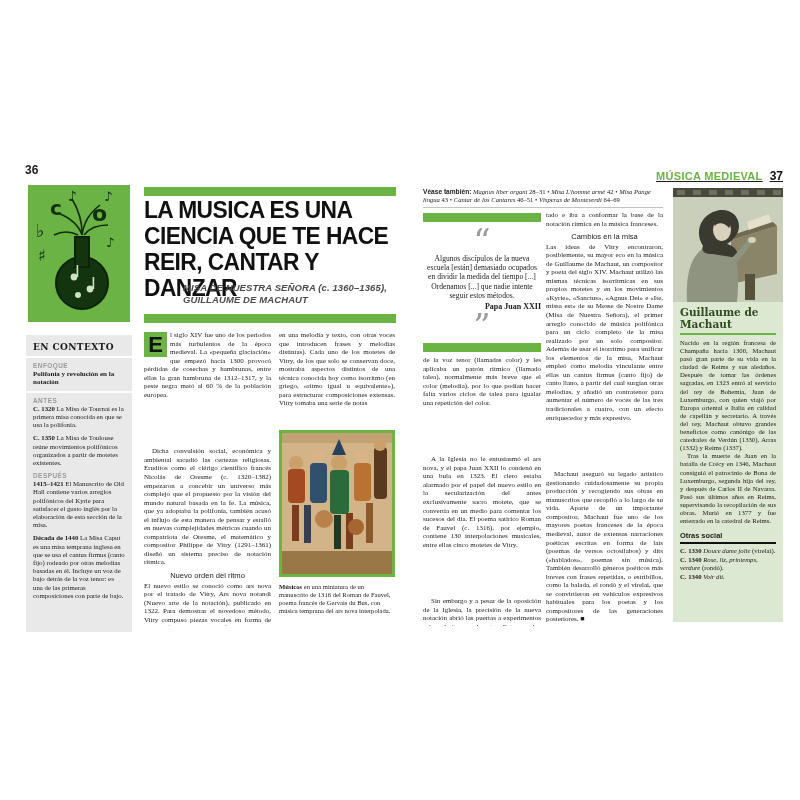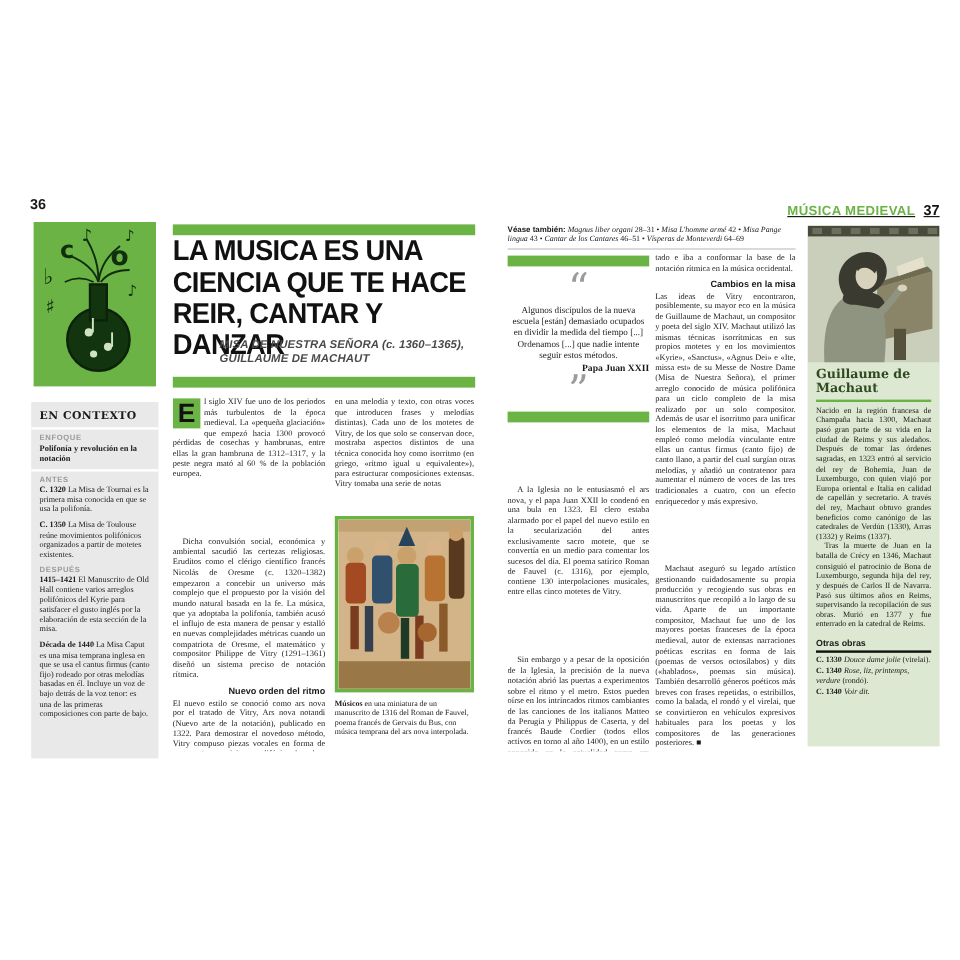--- a/index.html
+++ b/index.html
@@ -27,22 +27,22 @@
   .ctx-rule{border:0;border-top:2px solid #fff;margin:4px -7px 4px -7px;}
   .ctx-label{font-family:"Liberation Sans",sans-serif;font-weight:bold;font-size:6.4px;
              color:#9a9a9a;letter-spacing:0.5px;margin:3px 0 1px 0;}
   .ctx-bold{font-size:7px;font-weight:bold;line-height:8.4px;margin:0;}
   .ctx-entry{font-size:6.8px;line-height:8.2px;margin:0 0 5px 0;text-align:left;}
   .ctx-entry b{font-size:6.8px;}
   
   .bodycol{font-size:7px;line-height:8.55px;text-align:justify;overflow:hidden;}
   .bodycol p{margin:0;}
   .bodycol p.ind{text-indent:8px;margin-top:48px;}
-  .bodyhead{font-family:"Liberation Sans",sans-serif;font-weight:bold;font-size:7.6px;
-            margin:5px 0 1px 0 !important;text-align:right;}
+  .bodyhead{font-family:"Liberation Sans",sans-serif;font-weight:normal;font-size:7.6px;
+            margin:5px 0 1px 0 !important;text-align:center;}
   .col1{left:144px;top:331px;width:127px;height:295px;}
   .col2{left:279px;top:331px;width:116px;height:95px;}
   .col3{left:423px;top:356px;width:118px;height:270px;}
   .col4{left:546px;top:211px;width:117px;height:435px;}
   .dropcap{float:left;width:23px;height:25px;background:#6ab344;margin:1px 3px 0 0;
            font-family:"Liberation Sans",sans-serif;font-weight:bold;font-size:22px;
            line-height:25px;text-align:center;color:#111;}
   
   .fauvel{left:279px;top:430px;width:110px;height:141px;border:3px solid #6ab344;}
   .caption{left:279px;top:583px;width:116px;font-size:6.6px;line-height:8px;
@@ -215,26 +215,27 @@
   <div class="abs quote">
     <div class="greenbar"></div>
     <span class="qmark" style="margin-top:8px">“</span>
     <p class="qtext">Algunos discípulos de la nueva escuela [están] demasiado ocupados en dividir la medida del tiempo [...] Ordenamos [...] que nadie intente seguir estos métodos.</p>
     <p class="qattr">Papa Juan XXII</p>
     <span class="qmark" style="margin-top:4px">”</span>
     <div class="greenbar" style="margin-top:6px"></div>
   </div>
 
   <div class="abs bodycol col3">
+    <p>de la voz tenor (llamadas color) y les aplicaba un patrón rítmico (llamado talea), normalmente más breve que el color (melodía), por lo que podían hacer falta varios ciclos de talea para igualar una repetición del color.</p>
     <p class="ind">A la Iglesia no le entusiasmó el ars nova, y el papa Juan XXII lo condenó en una bula en 1323. El clero estaba alarmado por el papel del nuevo estilo en la secularización del antes exclusivamente sacro motete, que se convertía en un medio para comentar los sucesos del día. El poema satírico Roman de Fauvel (c. 1316), por ejemplo, contiene 130 interpolaciones musicales, entre ellas cinco motetes de Vitry.</p>
     <p class="ind">Sin embargo y a pesar de la oposición de la Iglesia, la precisión de la nueva notación abrió las puertas a experimentos sobre el ritmo y el metro. Estos pueden oírse en los intrincados ritmos cambiantes de las canciones de los italianos Matteo da Perugia y Philippus de Caserta, y del francés Baude Cordier (todos ellos activos en torno al año 1400), en un estilo conocido en la actualidad como ars subtilior («arte más sutil»). El ars nova ya se había asen-</p>
   </div>
 
   <div class="abs bodycol col4">
-    <p>tado e iba a conformar la base de la notación rítmica en la música occidental.</p>
+    <p>tado e iba a conformar la base de la notación rítmica en la música franceses.</p>
     <p class="bodyhead">Cambios en la misa</p>
     <p>Las ideas de Vitry encontraron, posiblemente, su mayor eco en la música de Guillaume de Machaut, un compositor y poeta del siglo XIV. Machaut utilizó las mismas técnicas isorrítmicas en sus propios motetes y en los movimientos «Kyrie», «Sanctus», «Agnus Dei» e «Ite, missa est» de su Messe de Nostre Dame (Misa de Nuestra Señora), el primer arreglo conocido de música polifónica para un ciclo completo de la misa realizado por un solo compositor. Además de usar el isorritmo para unificar los elementos de la misa, Machaut empleó como melodía vinculante entre ellas un cantus firmus (canto fijo) de canto llano, a partir del cual surgían otras melodías, y añadió un contratenor para aumentar el número de voces de las tres tradicionales a cuatro, con un efecto enriquecedor y más expresivo.</p>
     <p class="ind">Machaut aseguró su legado artístico gestionando cuidadosamente su propia producción y recogiendo sus obras en manuscritos que recopiló a lo largo de su vida. Aparte de un importante compositor, Machaut fue uno de los mayores poetas franceses de la época medieval, autor de extensas narraciones poéticas escritas en forma de lais (poemas de versos octosílabos) y dits («hablados», poemas sin música). También desarrolló géneros poéticos más breves con frases repetidas, o estribillos, como la balada, el rondó y el virelai, que se convirtieron en vehículos expresivos habituales para los poetas y los compositores de las generaciones posteriores. ■</p>
   </div>
 
   <div class="abs bio-panel">
     <svg class="portrait" viewBox="0 0 110 114">
       <rect width="110" height="114" fill="#c9cfba"></rect>
       <rect width="110" height="9" fill="#4a4a3c"></rect>
       <g fill="#6a705c">
@@ -258,20 +259,20 @@
       <ellipse cx="49" cy="42" rx="9" ry="11" fill="#d8d2bd"></ellipse>
       <path d="M40 34 C44 28 56 28 58 36 L56 40 C52 34 44 34 42 38 Z" fill="#3a3a30"></path>
 
       <path d="M56 72 C64 66 70 58 76 50 L80 54 C74 62 68 70 60 78 Z" fill="#8f9480"></path>
       <ellipse cx="79" cy="52" rx="4" ry="3" fill="#d8d2bd"></ellipse>
     </svg>
     <div class="bio-name">Guillaume de Machaut</div>
     <hr class="bio-rule">
     <p class="bio-p">Nacido en la región francesa de Champaña hacia 1300, Machaut pasó gran parte de su vida en la ciudad de Reims y sus aledaños. Después de tomar las órdenes sagradas, en 1323 entró al servicio del rey de Bohemia, Juan de Luxemburgo, con quien viajó por Europa oriental e Italia en calidad de capellán y secretario. A través del rey, Machaut obtuvo grandes beneficios como canónigo de las catedrales de Verdún (1330), Arras (1332) y Reims (1337).</p>
     <p class="bio-p ind">Tras la muerte de Juan en la batalla de Crécy en 1346, Machaut consiguió el patrocinio de Bona de Luxemburgo, segunda hija del rey, y después de Carlos II de Navarra. Pasó sus últimos años en Reims, supervisando la recopilación de sus obras. Murió en 1377 y fue enterrado en la catedral de Reims.</p>
-    <div class="otras-head">Otras obras</div>
+    <div class="otras-head">Otras social</div>
     <hr class="otras-rule">
     <p class="work"><b>C. 1330 </b><i>Douce dame jolie</i><span> (virelai).</span></p>
     <p class="work"><b>C. 1340 </b><i>Rose, liz, printemps, verdure</i><span> (rondó).</span></p>
     <p class="work"><b>C. 1340 </b><i>Voir dit.</i><span></span></p>
   </div>
 
 </div>
 
 </body></html>

